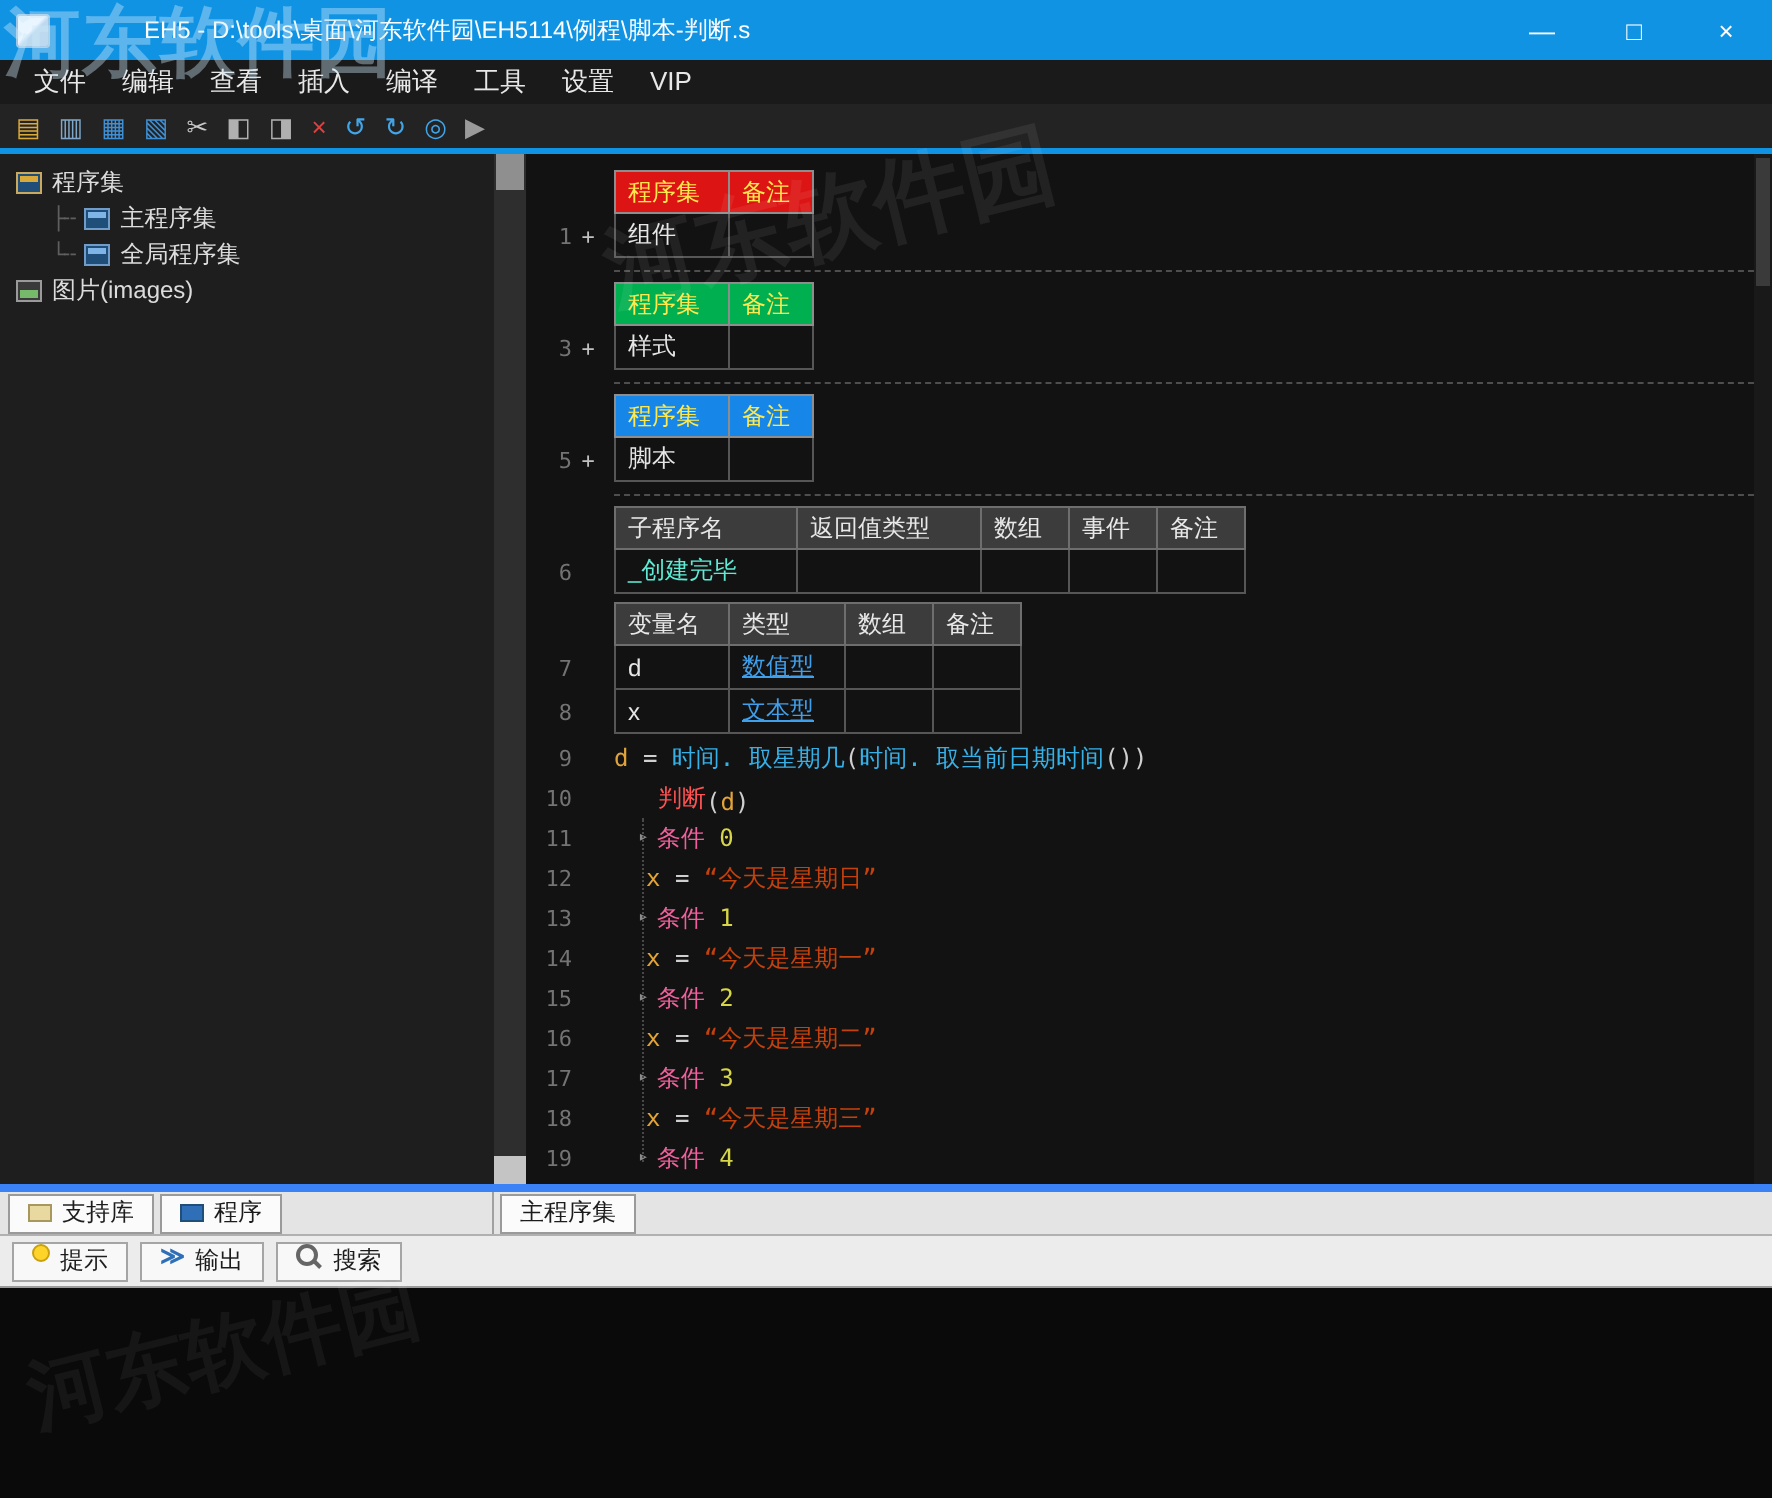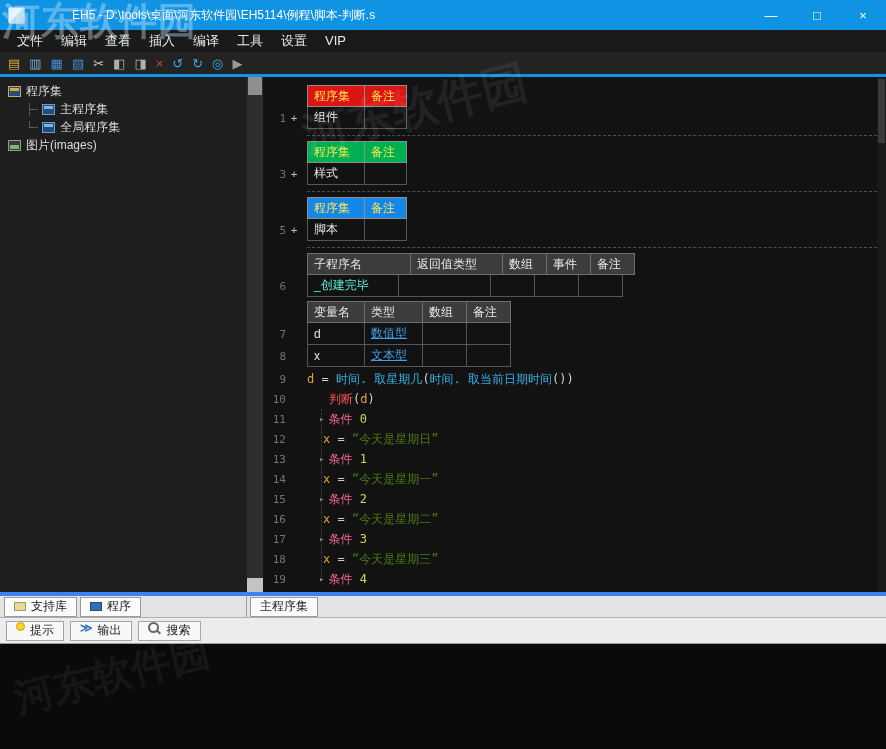--- a/index.html
+++ b/index.html
@@ -51,21 +51,21 @@
   .cell.hgray{background:#3c3c3c;color:#e8e8e8;border-color:#6e6e6e;}
   .cell.slink{color:#5eead4;}
   .cell.tlink{color:#3f9fea;text-decoration:underline;}
   .sep{height:12px;display:flex;align-items:center;padding-left:44px;}
   .sep-line{flex:1;border-top:1px dashed #4e4e4e;margin-right:4px;}
 
   .code-row{height:20px;display:flex;align-items:center;}
   .code{display:flex;align-items:center;font:12px "DejaVu Sans Mono",monospace;white-space:pre;}
   .mark{color:#8a8a8a;font-size:9px;margin-right:4px;}
   .t-v{color:#e2a339;} .t-o{color:#cfcfcf;} .t-f{color:#35b1e8;} .t-k{color:#ff5252;}
-  .t-c{color:#f0609c;} .t-n{color:#d6d648;} .t-s{color:#4d7c0f;}
+  .t-c{color:#f0609c;} .t-n{color:#d6d648;} .t-s{color:#c2410c;}
   .guide{position:absolute;left:58px;top:332px;height:172px;border-left:1px dotted #484848;}
   .vscroll{position:absolute;top:0;right:0;bottom:0;width:9px;background:#191919;}
   .vthumb{margin:2px 1px;height:64px;background:#3a3a3a;}
 
   
   .tabrow1{height:25px;display:flex;background:#e4e4e4;border-top:4px solid #3b82f6;box-sizing:border-box;}
   .lt-zone{width:247px;flex:none;display:flex;align-items:center;padding-left:4px;gap:3px;border-right:1px solid #a0a0a0;box-sizing:border-box;}
   .rt-zone{flex:1;display:flex;align-items:center;padding-left:3px;}
   .tab{display:flex;align-items:center;gap:5px;height:20px;padding:0 9px;background:#fbfbfb;border:1px solid #9a9a9a;font-size:12px;color:#1c1c1c;box-sizing:border-box;}
   .ti-library{width:12px;height:9px;background:#e8d9a0;border:1px solid #a89860;box-sizing:border-box;flex:none;}
@@ -225,21 +225,21 @@
         </div>
         <div class="sep">
           <div class="sep-line"></div>
         </div>
         <div class="t-row">
           <div class="gutter">
             <span class="lnum"></span>
             <span class="plus"></span>
           </div>
           <div class="cells">
-            <div class="cell hgray" style="width: 104px;">子程序名</div>
+            <div class="cell hgray" style="width: 92px;">子程序名</div>
             <div class="cell hgray" style="width: 92px;">返回值类型</div>
             <div class="cell hgray" style="width: 44px;">数组</div>
             <div class="cell hgray" style="width: 44px;">事件</div>
             <div class="cell hgray" style="width: 44px;">备注</div>
           </div>
         </div>
         <div class="t-row body">
           <div class="gutter">
             <span class="lnum">6</span>
             <span class="plus"></span>
@@ -295,21 +295,21 @@
             <span class="lnum">9</span>
             <span class="plus"></span>
           </div>
           <div class="code" style="padding-left: 0px;"><span class="t-v">d</span><span class="t-o"> = </span><span class="t-f">时间. 取星期几</span><span class="t-o">(</span><span class="t-f">时间. 取当前日期时间</span><span class="t-o">())</span></div>
         </div>
         <div class="code-row">
           <div class="gutter">
             <span class="lnum">10</span>
             <span class="plus"></span>
           </div>
-          <div class="code" style="padding-left: 22px;"><span class="t-k">判断</span><span class="t-o">(</span><span class="t-v">d</span><span class="t-o">)</span></div>
+          <div class="code" style="padding-left: 22px; align-items: flex-end;"><span class="t-k">判断</span><span class="t-o">(</span><span class="t-v">d</span><span class="t-o">)</span></div>
         </div>
         <div class="code-row">
           <div class="gutter">
             <span class="lnum">11</span>
             <span class="plus"></span>
           </div>
           <div class="code" style="padding-left: 12px;"><span class="mark">▸</span><span class="t-c">条件 </span><span class="t-n">0</span></div>
         </div>
         <div class="code-row">
           <div class="gutter">

